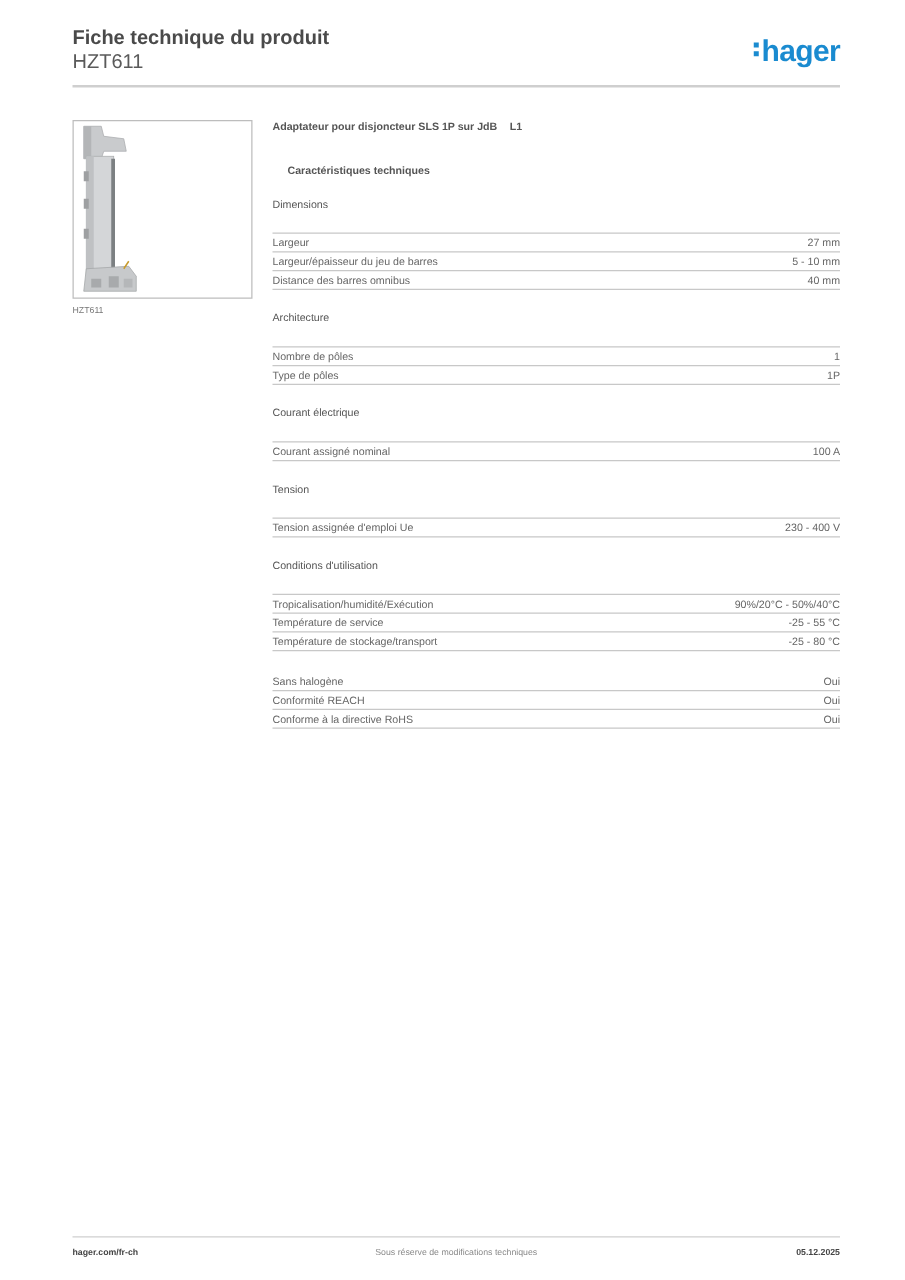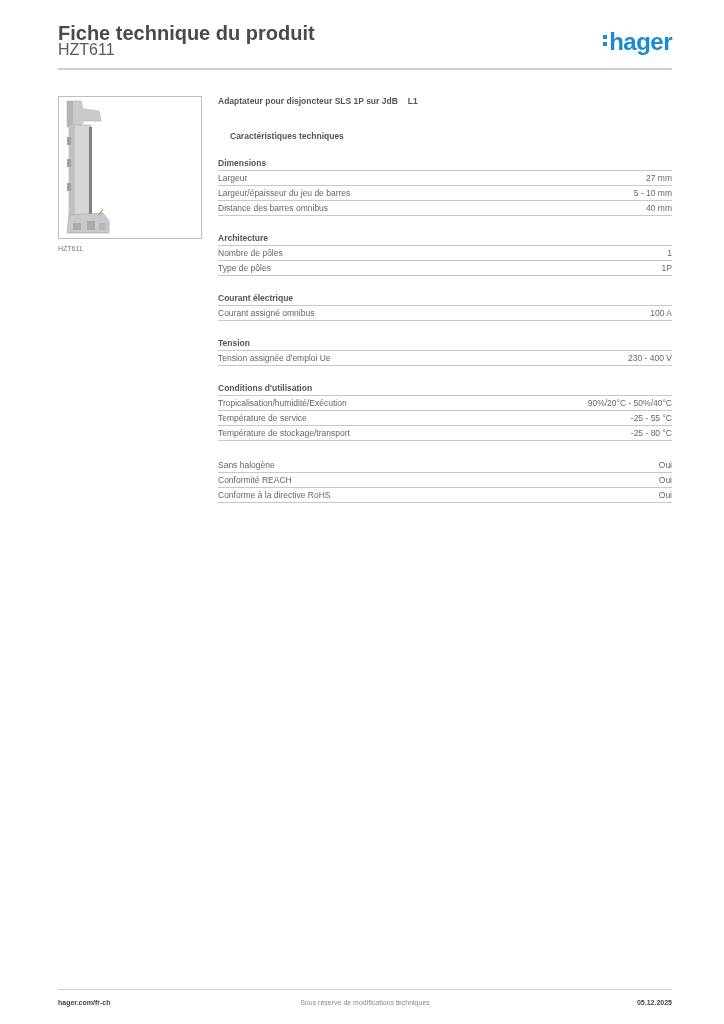--- a/index.html
+++ b/index.html
@@ -1,41 +1,41 @@
 <!DOCTYPE html>
 <html><head>
 <meta charset="utf-8">
 <style>
   html, body { margin: 0; padding: 0; background: #ffffff; }
   body {
     width: 724px; height: 1024px; position: relative; overflow: hidden;
     font-family: "Liberation Sans", sans-serif; color: #555;
   }
   .header { position: absolute; left: 58px; top: 22px; right: 52px; height: 46px; }
-  .doc-title { position: absolute; left: 0; top: 0; font-size: 20px; font-weight: bold; color: #4a4a4a; }
+  .doc-title { position: absolute; left: 0; top: 0; font-size: 16px; font-weight: bold; color: #4a4a4a; }
   .doc-subtitle { position: absolute; left: 0; top: 19px; font-size: 16px; color: #5a5a5a; }
   .logo { position: absolute; right: 0; top: 6px; font-size: 24px; font-weight: bold; color: #1a8bd0; letter-spacing: -0.5px; }
   .logo .colon { display: inline-block; width: 5px; position: relative; top: -1px; margin-right: 1px; }
   .logo .colon i { display: block; width: 4px; height: 4px; background: #1a8bd0; margin: 3px 0; }
   .header-rule { position: absolute; left: 58px; right: 52px; top: 68px; height: 2px; background: #cfcfcf; }
 
   .product-image {
     position: absolute; left: 58px; top: 96px; width: 142px; height: 141px;
     border: 1px solid #bdbdbd; background: #fff;
   }
   .image-caption { position: absolute; left: 58px; top: 245px; font-size: 7px; color: #777; }
 
   .content { position: absolute; left: 218px; top: 96px; width: 454px; }
   .product-desc { font-size: 8.5px; font-weight: bold; color: #555; height: 14px; }
   .product-desc .ref { margin-left: 10px; }
   .spec-title { margin-top: 21px; font-size: 8.5px; font-weight: bold; color: #555; margin-left: 12px; }
   .section { margin-top: 17px; }
   .section:first-of-type { margin-top: 17px; }
   .section-title {
-    font-size: 8.5px; font-weight: bold; color: #555; padding-bottom: 2px;
+    font-size: 8.5px; font-weight: normal; color: #555; padding-bottom: 18px;
     border-bottom: 1px solid #c8c8c8;
   }
   .row {
     display: flex; justify-content: space-between; align-items: center;
     height: 14px; font-size: 8.5px; color: #666;
     border-bottom: 1px solid #c8c8c8;
   }
   .row .val { text-align: left; }
 
   .footer-rule { position: absolute; left: 58px; right: 52px; top: 989px; height: 1px; background: #cfcfcf; }
@@ -109,21 +109,21 @@
       </div>
     <div class="row">
         <span>Type de pôles</span>
         <span class="val">1P</span>
       </div>
   </div>
 
   <div class="section">
     <div class="section-title">Courant électrique</div>
     <div class="row">
-        <span>Courant assigné omnibus</span>
+        <span>Courant assigné nominal</span>
         <span class="val">100 A</span>
       </div>
   </div>
 
   <div class="section">
     <div class="section-title">Tension</div>
     <div class="row">
         <span>Tension assignée d'emploi Ue</span>
         <span class="val">230 - 400 V</span>
       </div>

